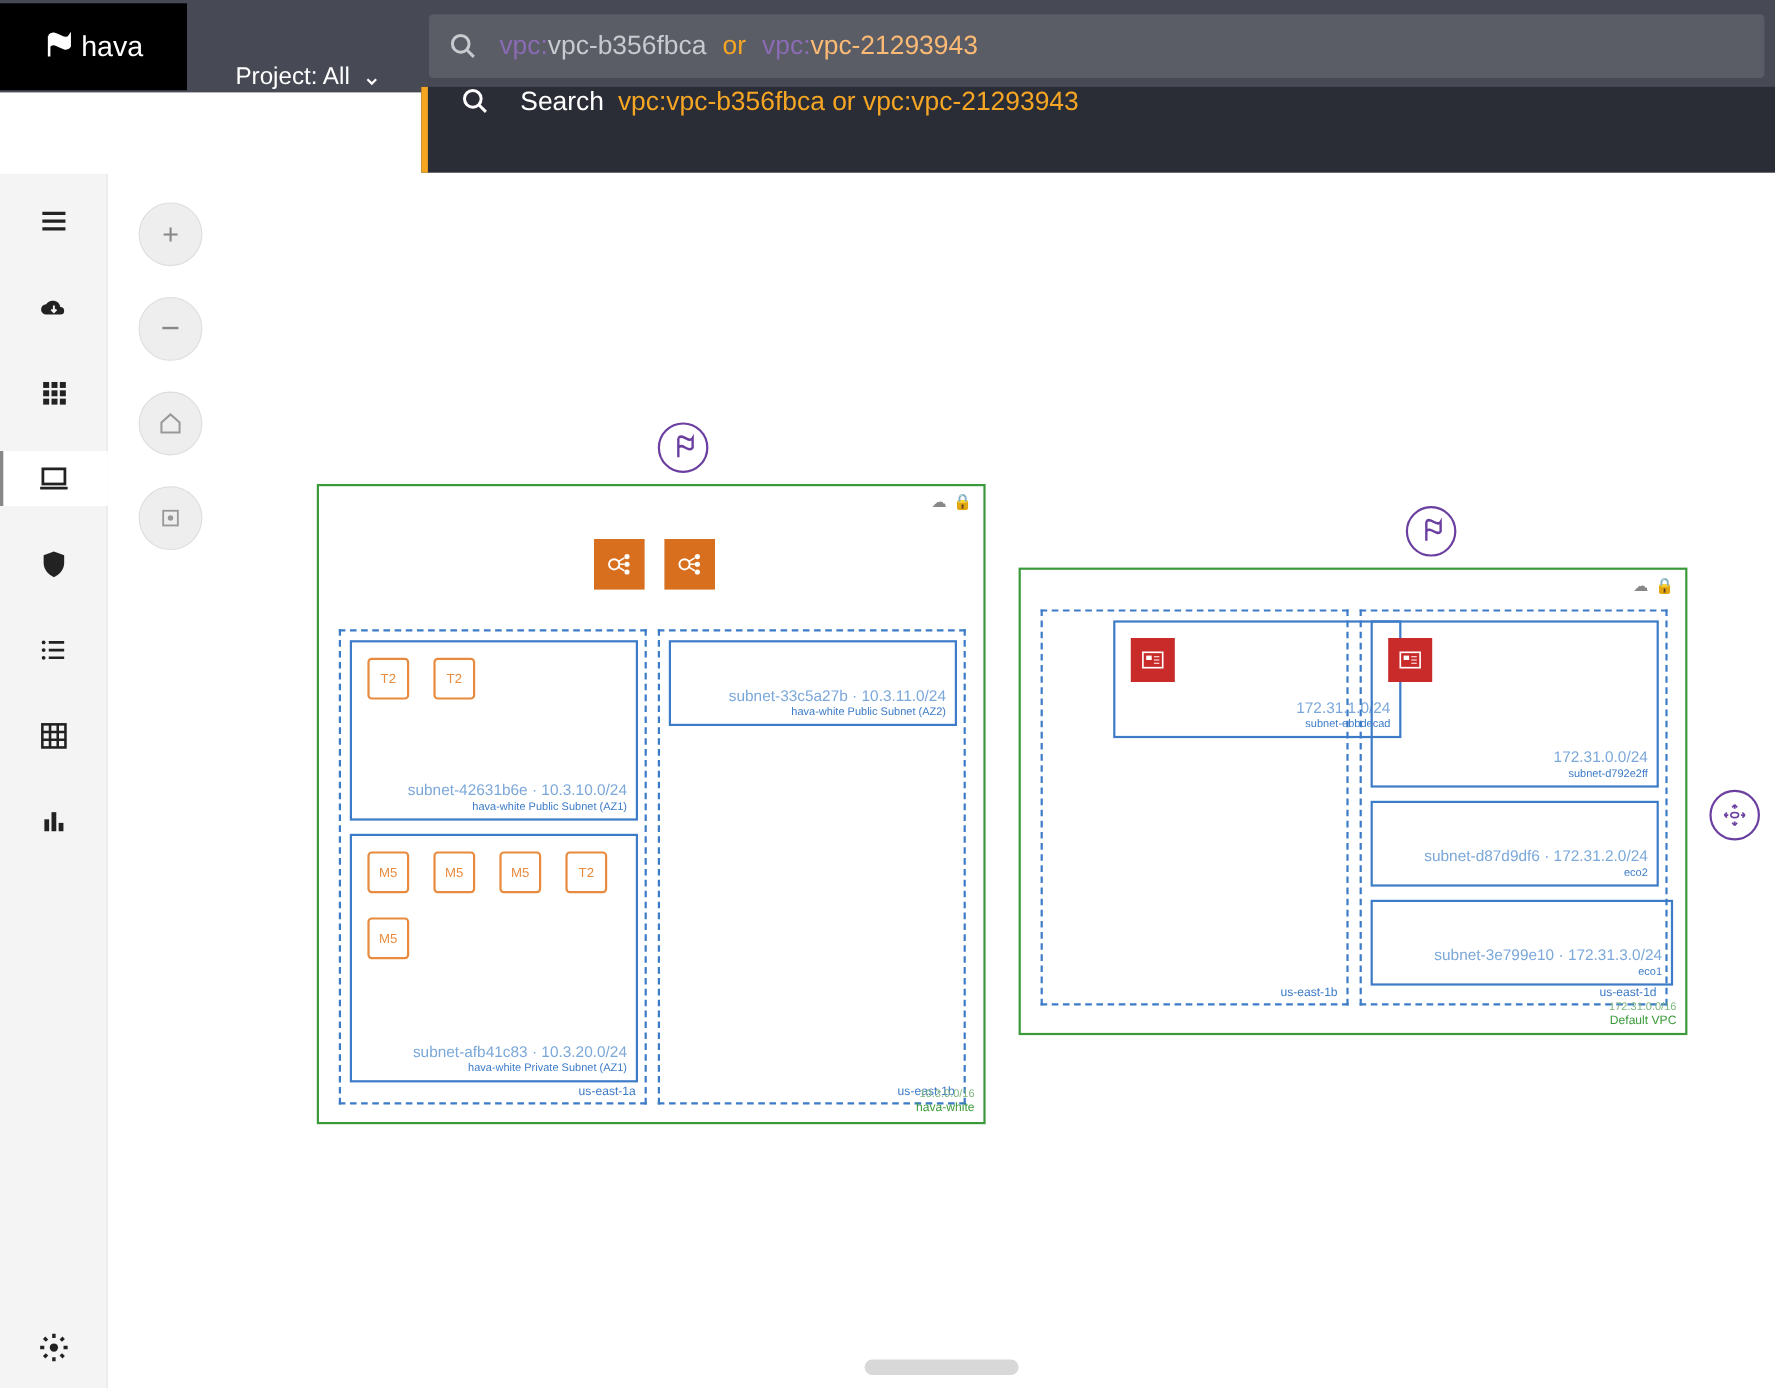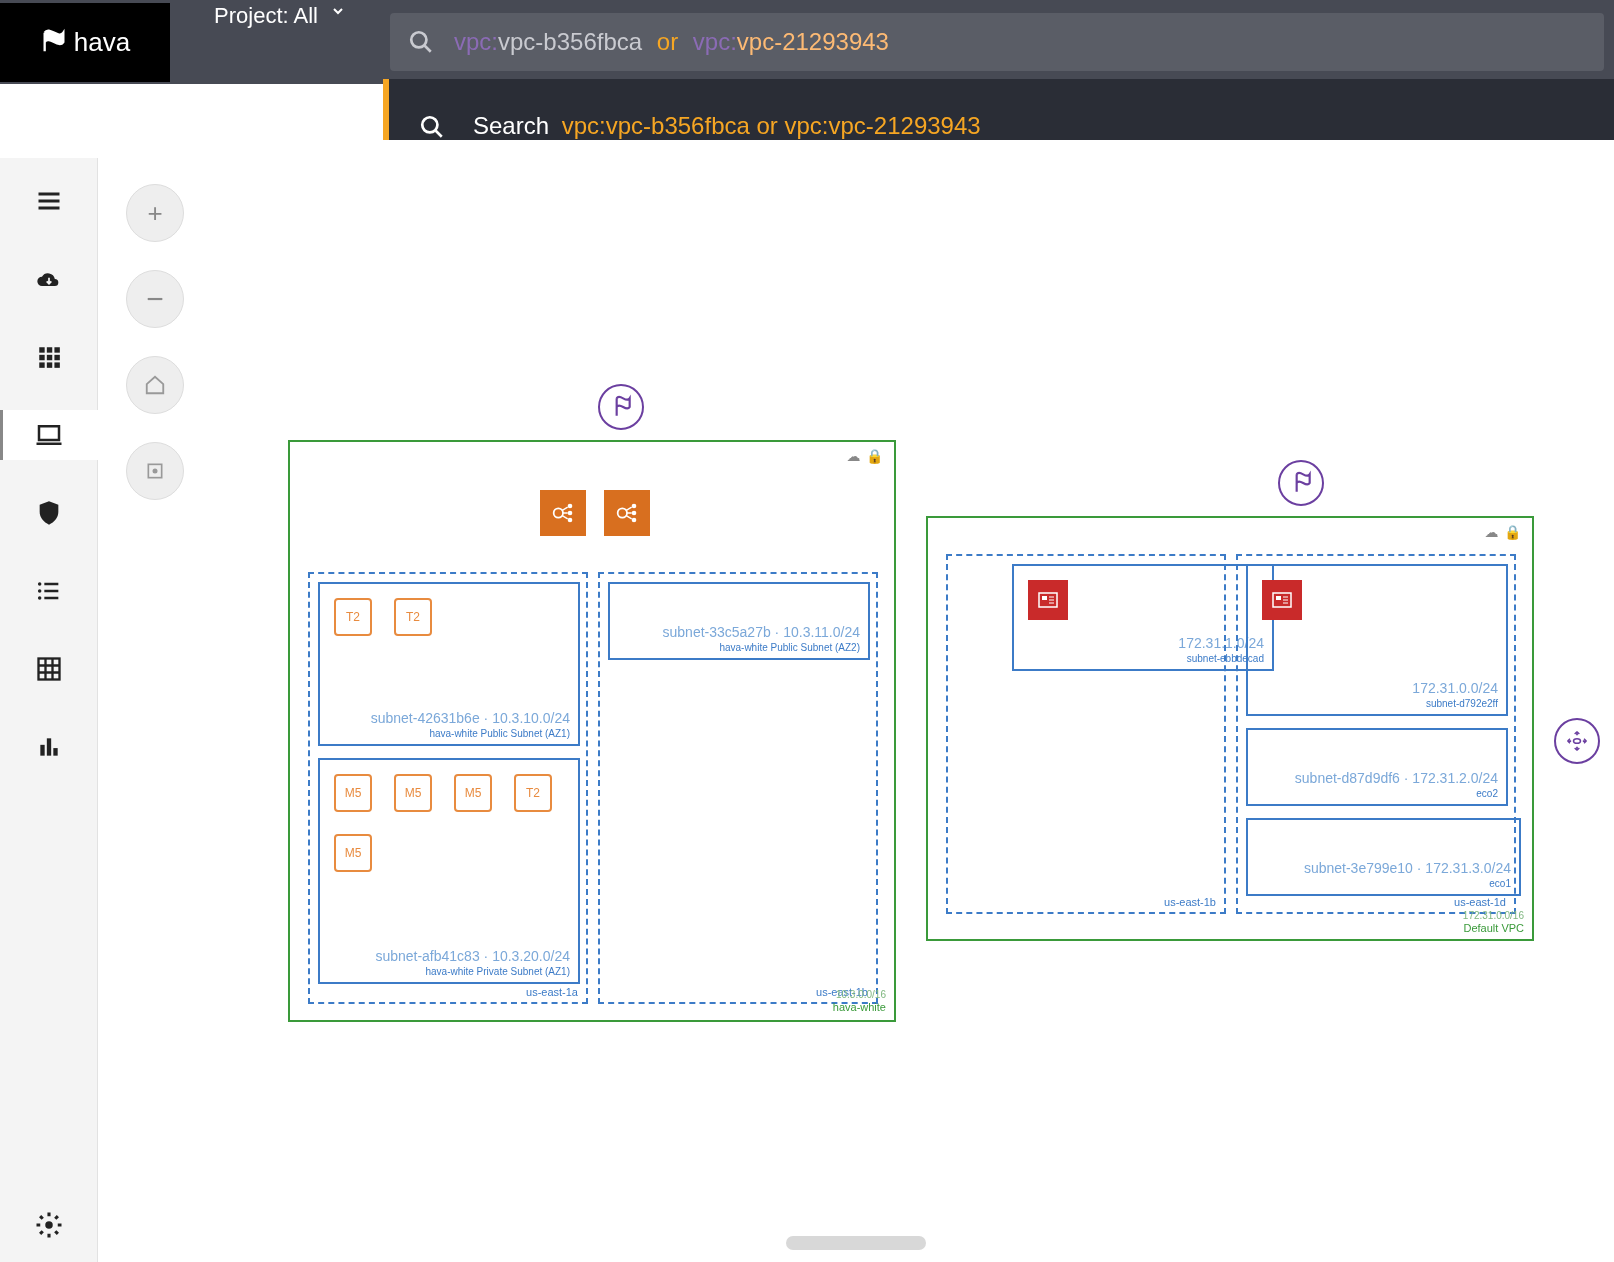--- a/index.html
+++ b/index.html
@@ -2,27 +2,27 @@
 <html><head>
 <meta charset="utf-8">
 <style>
   * { box-sizing: border-box; margin: 0; padding: 0; }
   html, body { width: 100%; height: 100%; font-family: -apple-system, Helvetica, Arial, sans-serif; background: #fff; }
   .root { width: 1614px; height: 1262px; position: relative; background: #fff; overflow: hidden; }
 
   
   .topbar { position: absolute; top:0; left:0; right:0; height:84px; background:#474a54; display:flex; align-items:center; }
   .logo-box { width:170px; height:79px; background:#000; display:flex; align-items:center; justify-content:center; gap:6px; }
-  .project-picker { width:220px; height:79px; display:flex; align-items:flex-start; justify-content:center; color:#fff; font-size:22px; gap:12px; cursor:pointer;}
+  .project-picker { width:220px; height:79px; display:flex; align-items:flex-end; justify-content:center; color:#fff; font-size:22px; gap:12px; cursor:pointer;}
   .search-bar { flex:1; height:58px; margin:10px 10px 10px 0; background:#5a5d66; border-radius:4px; display:flex; align-items:center; padding:0 18px; gap:20px; }
   .search-input { flex:1; background:transparent; border:none; outline:none; font-size:24px; color:#fff; }
   .orange { color:#f6a623; }
 
   
-  .suggestion { position:absolute; top:79px; left:383px; right:0; height:61px; background:#2a2d36; display:flex; align-items:flex-end; padding:0 30px; gap:28px; border-left:6px solid #f6a623; font-size:24px; color:#fff; cursor:pointer; }
+  .suggestion { position:absolute; top:79px; left:383px; right:0; height:78px; background:#2a2d36; display:flex; align-items:flex-start; padding:0 30px; gap:28px; border-left:6px solid #f6a623; font-size:24px; color:#fff; cursor:pointer; }
 
   
   .rail { position:absolute; top:158px; left:0; width:98px; bottom:0; background:#f4f4f4; border-right:1px solid #e2e2e2; display:flex; flex-direction:column; align-items:center; padding-top:18px; gap:28px; }
   .rail .ritem { width:98px; height:50px; display:flex; align-items:center; justify-content:center; cursor:pointer; }
   .rail .ritem.active { background:#fff; box-shadow:inset 3px 0 0 #888; }
   .rail .gear { position:absolute; bottom:12px; }
 
   
   .canvas { position:absolute; top:158px; left:98px; right:0; bottom:0; background:#fff; }
   .zoom-ctrl { position:absolute; top:26px; left:28px; display:flex; flex-direction:column; gap:28px; }

